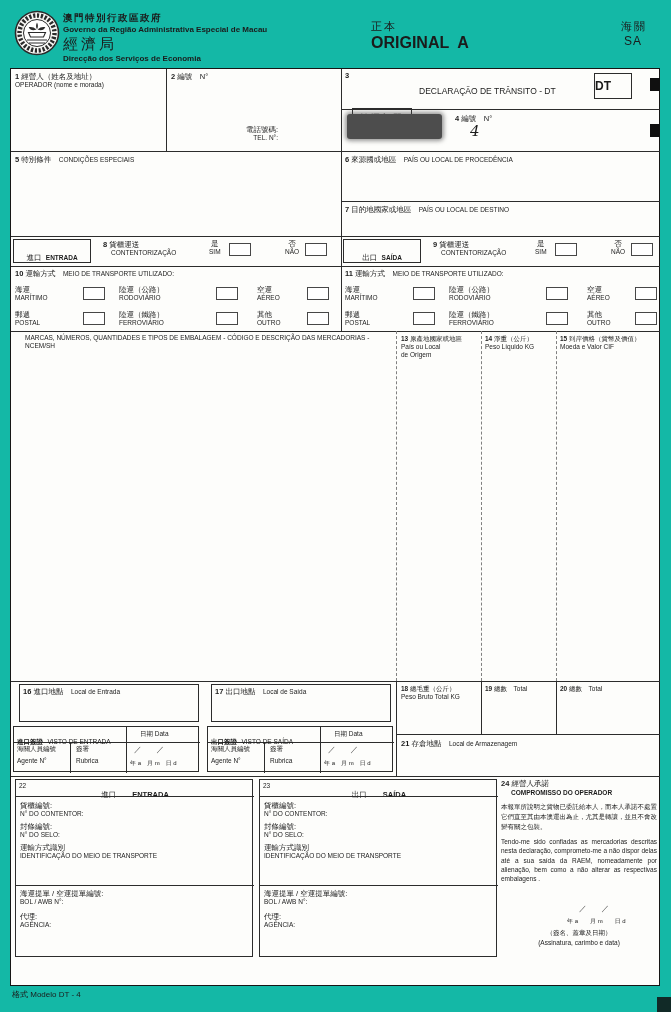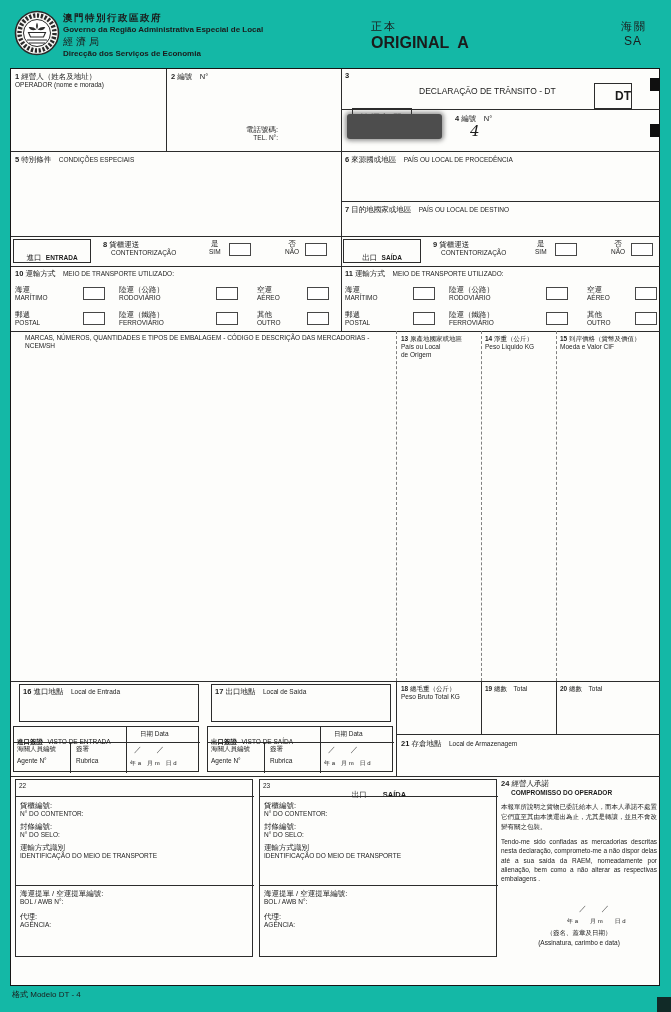--- a/index.html
+++ b/index.html
@@ -33,22 +33,22 @@
       <circle cx="23" cy="23" r="13.5" fill="#ffffff" stroke="#2a2a2a" stroke-width="1"></circle>
       <path d="M23 12.5c1.3 2.6 1.2 4.6 0 6.8-1.2-2.2-1.3-4.2 0-6.8z" fill="#2a2a2a"></path>
       <path d="M23.5 19.5c2.6-2.3 5.1-2.9 7.8-2.3-1.4 2.5-3.7 3.8-7.8 2.3z" fill="#2a2a2a"></path>
       <path d="M22.5 19.5c-2.6-2.3-5.1-2.9-7.8-2.3 1.4 2.5 3.7 3.8 7.8 2.3z" fill="#2a2a2a"></path>
       <path d="M14.5 22.5h17l-2 4.5h-13z" fill="none" stroke="#2a2a2a" stroke-width="1.1"></path>
       <path d="M13 30h20M15 33h16" stroke="#2a2a2a" stroke-width="1"></path>
     </svg>
   </div>
   <div class="abs" style="left:63px; top:12px;">
     <div class="b" style="font-size:9.5px; letter-spacing:1.5px;">澳門特別行政區政府</div>
-    <div class="b" style="font-size:8px;">Governo da Região Administrativa Especial de Local</div>
-    <div style="font-size:10px; letter-spacing:3px; margin-top:1px;">經濟局</div>
+    <div class="b" style="font-size:8px;">Governo da Região Administrativa Especial de Macau</div>
+    <div style="font-size:15px; letter-spacing:3px; margin-top:1px;">經濟局</div>
     <div class="b" style="font-size:8px;">Direcção dos Serviços de Economia</div>
   </div>
   <div class="abs" style="left:371px; top:19px;">
     <div style="font-size:11px; letter-spacing:2px;">正本</div>
     <div class="b pre" style="font-size:16px;">ORIGINAL  A</div>
   </div>
   <div class="abs" style="left:621px; top:19px;">
     <div style="font-size:11px; letter-spacing:2px;">海關</div>
     <div style="font-size:12px; letter-spacing:1px; margin-left:3px;">SA</div>
   </div>
@@ -85,21 +85,21 @@
       <span class="b">2</span> <span>編號　N°</span>
     </div>
     <div class="abs" style="left:215px; top:56px; text-align:right; width:52px;">
       <div class="z">電話號碼:</div>
       <div class="p">TEL. N°:</div>
     </div>
 
     <div class="abs z b" style="left:334px; top:2px;">3</div>
     <div class="abs bx b" style="left:341px; top:25px; padding:3px 7px; font-size:9px; letter-spacing:2px;margin-top:14px;">轉運報單</div>
     <div class="abs" style="left:408px; top:17px; font-size:8.5px;text-align:right;">DECLARAÇÃO DE TRÂNSITO - DT</div>
-    <div class="abs bx b" style="left:583px; top:14px; width:38px; height:26px; border-width:1.5px; font-size:12px; text-align:right; line-height:24px;">DT</div>
+    <div class="abs bx b" style="left:583px; top:4px; width:38px; height:26px; border-width:1.5px; font-size:12px; text-align:left; line-height:24px;">DT</div>
 
     <div class="shade" style="left:336px; top:45px; width:95px; height:25px;"></div>
     <div class="abs z" style="left:444px; top:45px;">
       <span class="b">4</span> <span>編號　N°</span>
     </div>
     <div class="abs hand" style="left:459px; top:53px;">4</div>
 
     <div class="abs z" style="left:4px; top:86px;">
       <span class="b">5</span> <span>特別條件</span>　<span class="p">CONDIÇÕES ESPECIAIS</span>
     </div>
@@ -292,20 +292,23 @@
       <div class="abs" style="left:62px; top:18px;">
         <div class="p">簽署</div>
         <div class="p" style="margin-top:4px;">Rubrica</div>
       </div>
       <div class="abs z pre" style="left:120px; top:18px;">／　　／</div>
       <div class="abs s pre" style="left:116px; top:33px;">年 a　月 m　日 d</div>
     </div>
 
     <div class="abs bx" style="left:4px; top:710px; width:238px; height:178px;">
       <div class="abs p" style="left:3px; top:2px;">22</div>
+      <div class="abs" style="left:0; top:2px; width:238px; text-align:center;">
+        <span class="z">進口</span>　<span class="z b">ENTRADA</span>
+      </div>
       <div class="hl" style="left:0; top:16px; width:238px;"></div>
       <div class="abs" style="left:4px; top:21px;">
         <div class="z">貨櫃編號:</div>
         <div class="p">N° DO CONTENTOR:</div>
       </div>
       <div class="abs" style="left:4px; top:42px;">
         <div class="z">封條編號:</div>
         <div class="p">N° DO SELO:</div>
       </div>
       <div class="abs" style="left:4px; top:63px;">

